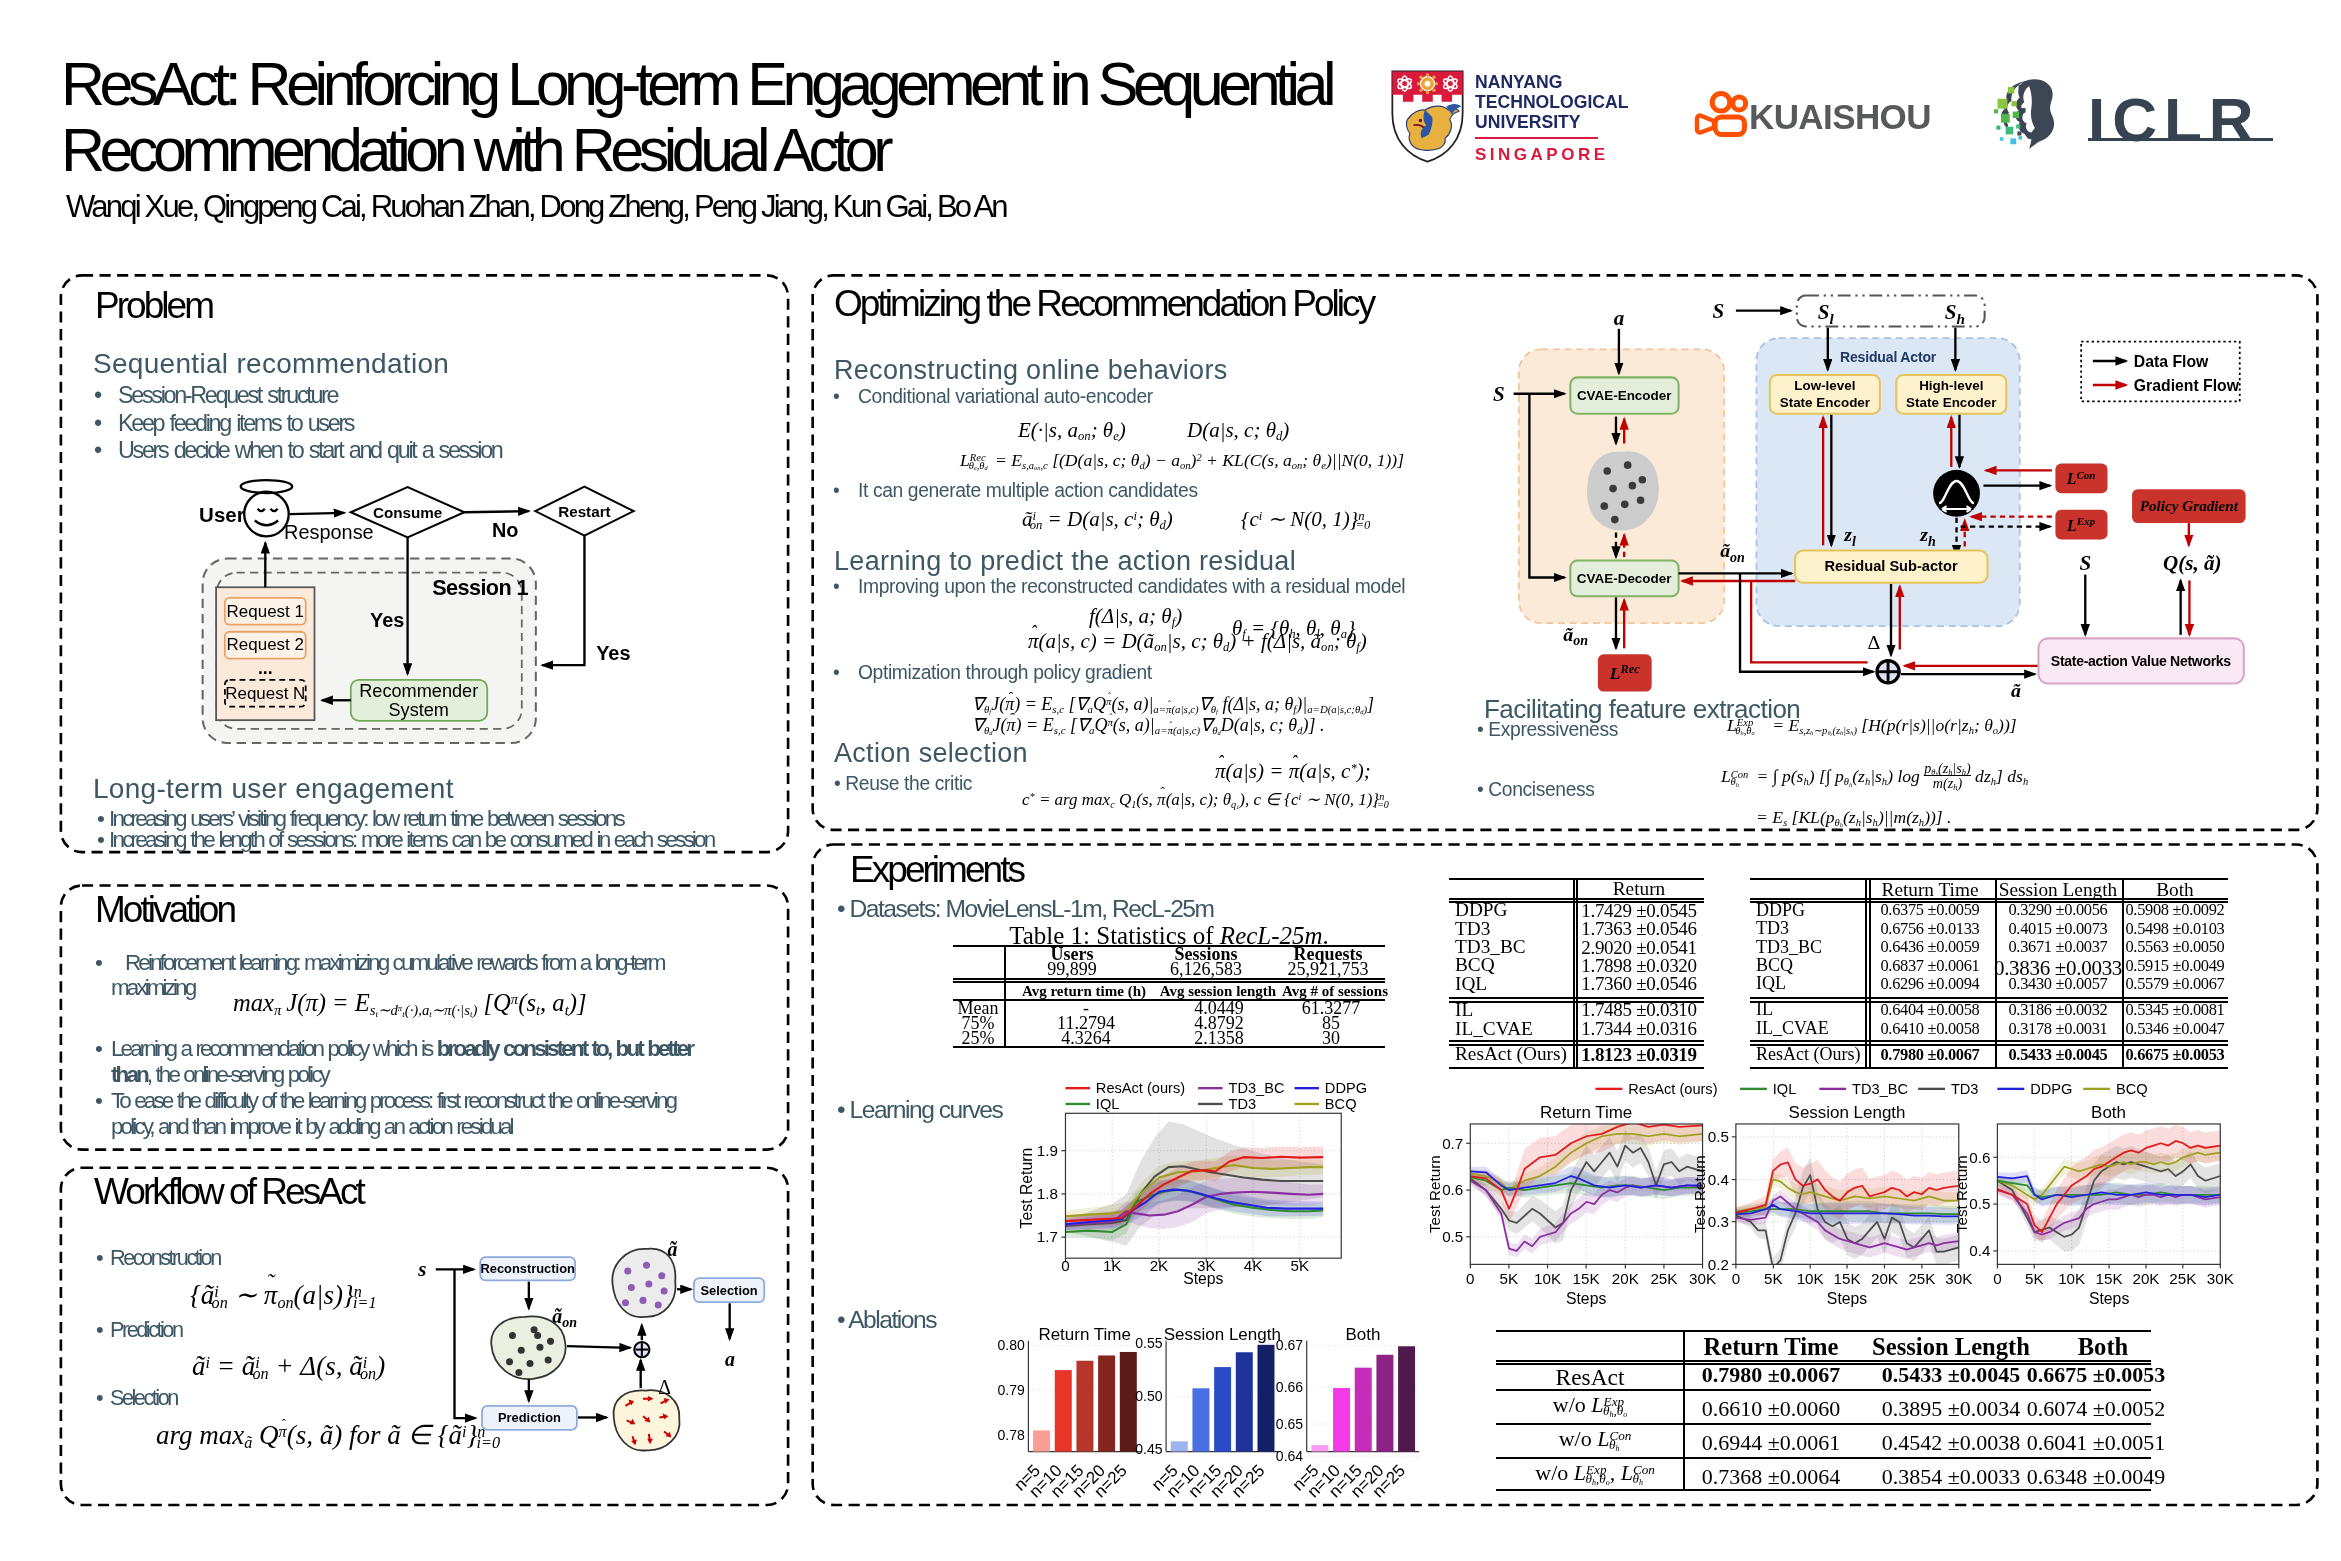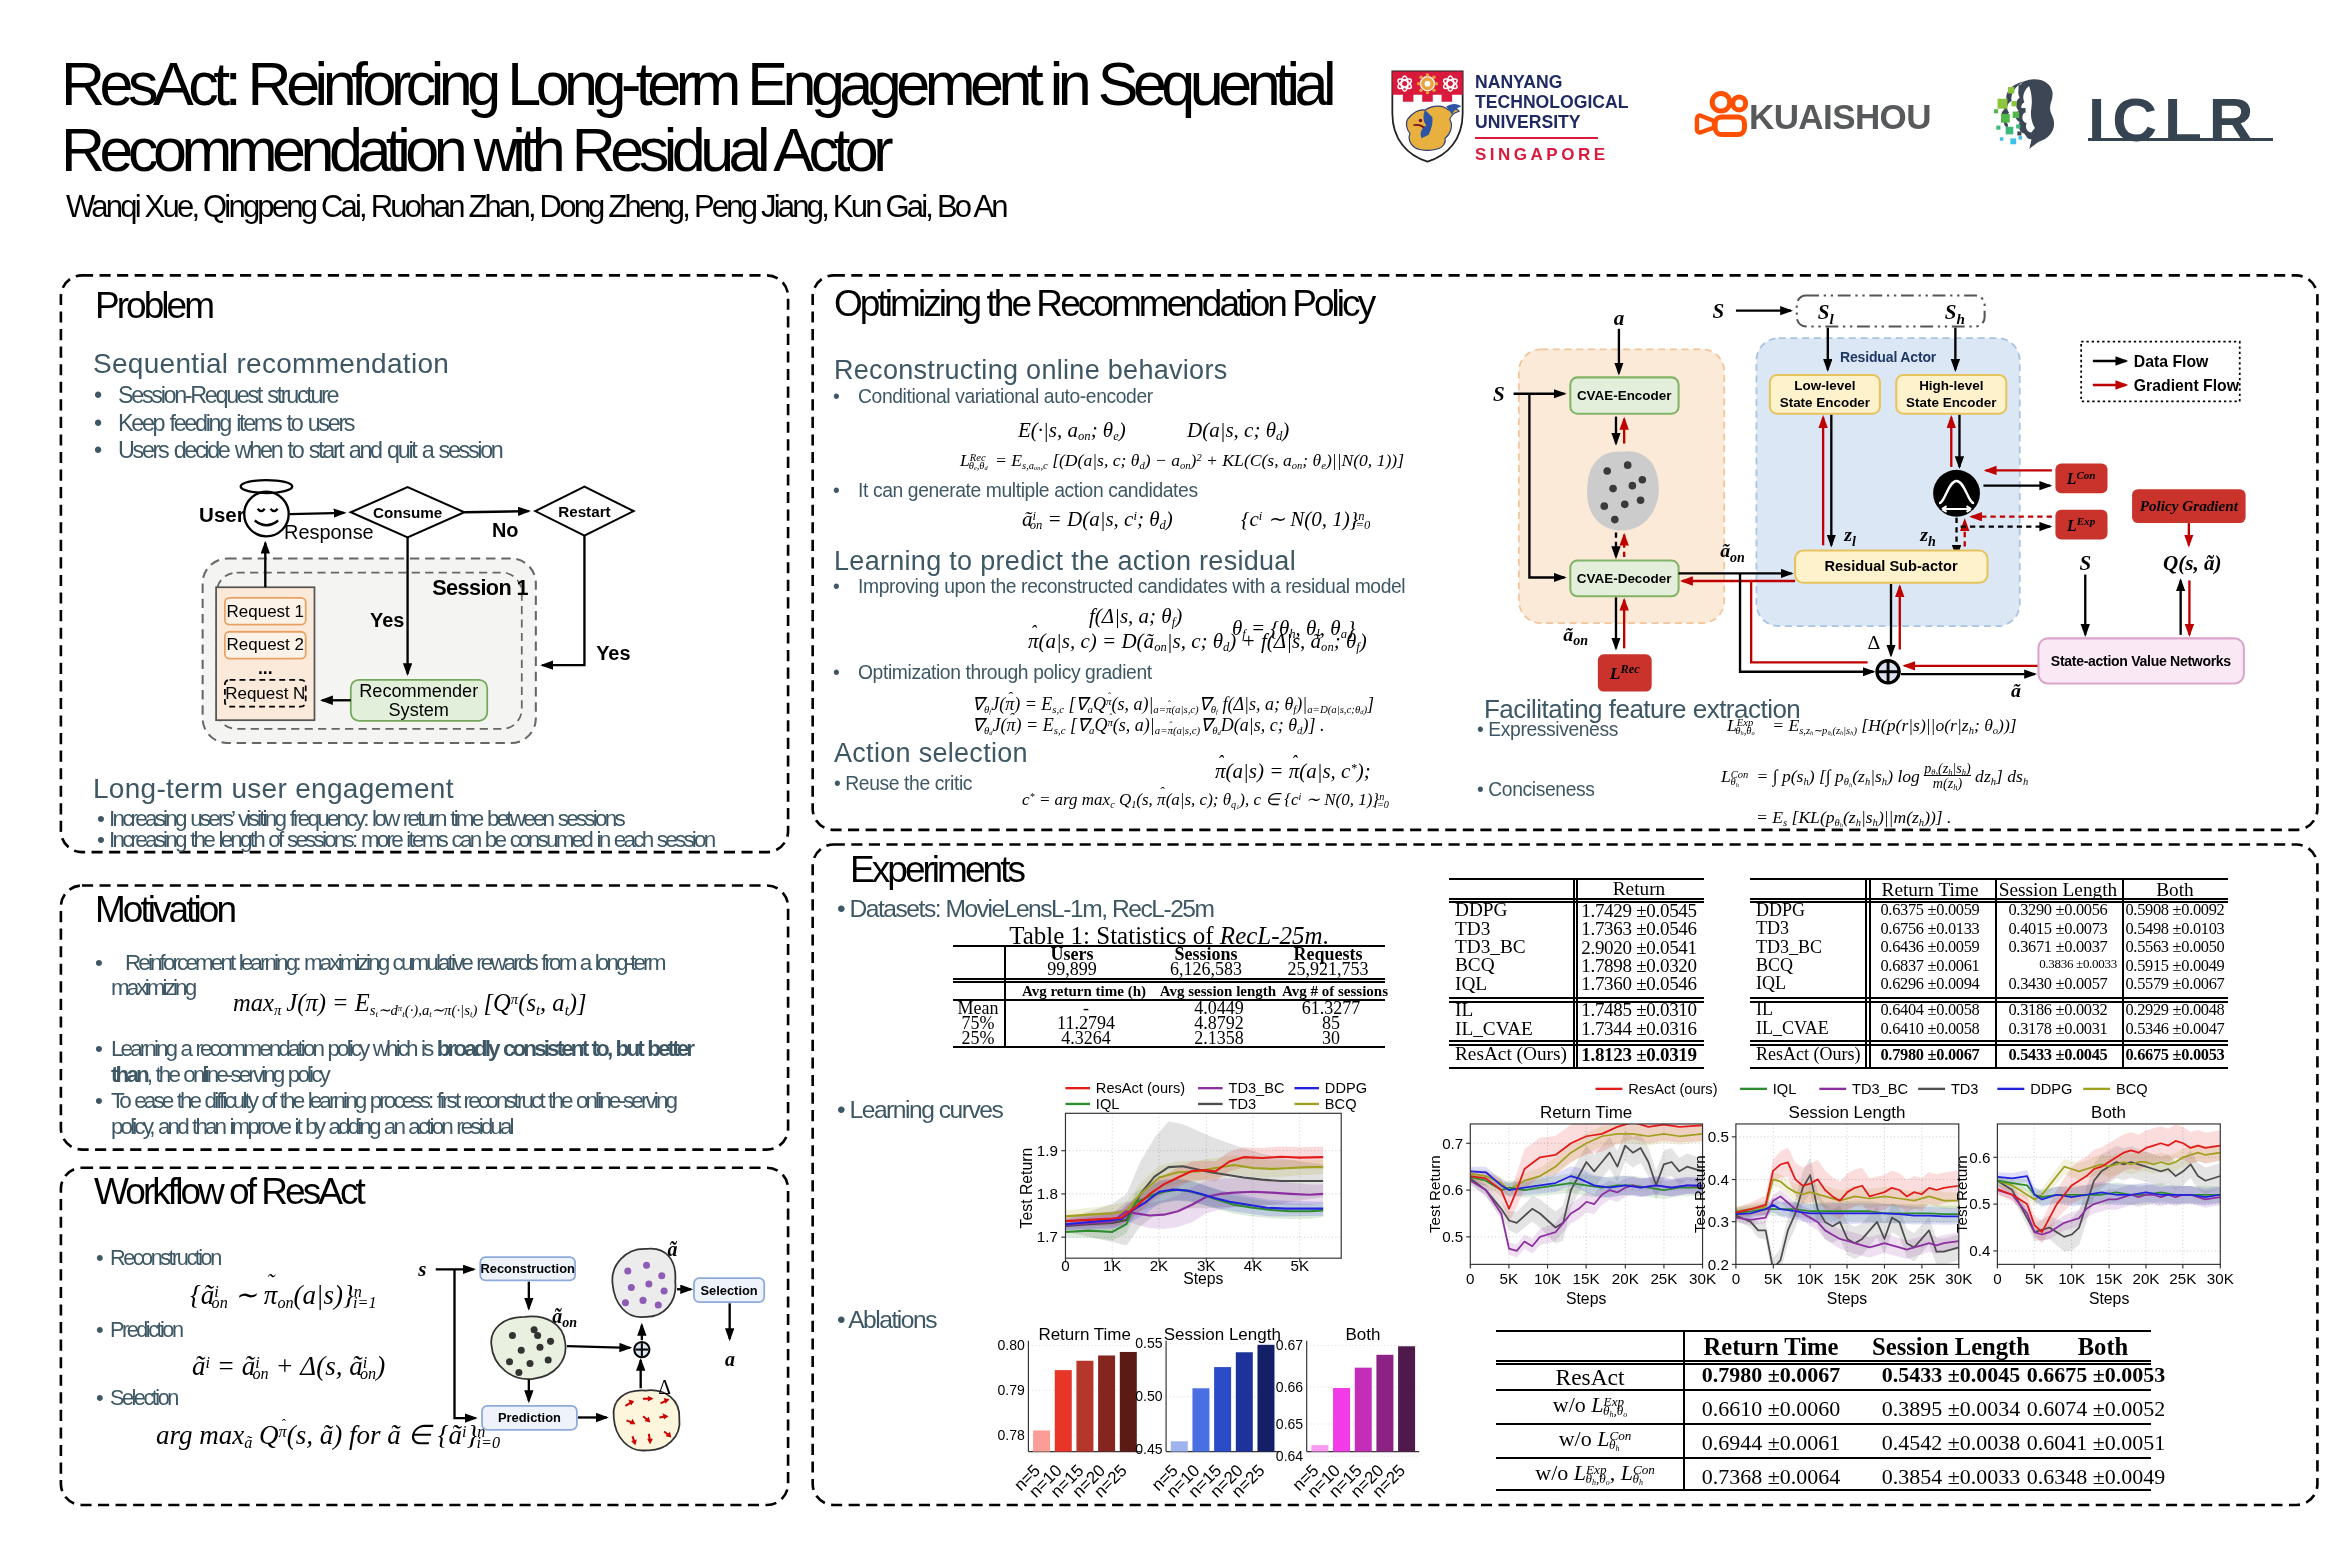--- a/index.html
+++ b/index.html
@@ -485,30 +485,30 @@
 <div class="t serif" style="left:1756px;top:918px;font-size:18px;">TD3</div>
 <div class="t serif" style="left:1930px;top:919px;font-size:16.4px;transform:translateX(-50%);letter-spacing:-0.3px;">0.6756 ±0.0133</div>
 <div class="t serif" style="left:2058px;top:919px;font-size:16.4px;transform:translateX(-50%);letter-spacing:-0.3px;">0.4015 ±0.0073</div>
 <div class="t serif" style="left:2175px;top:919px;font-size:16.4px;transform:translateX(-50%);letter-spacing:-0.3px;">0.5498 ±0.0103</div>
 <div class="t serif" style="left:1756px;top:937px;font-size:18px;">TD3_BC</div>
 <div class="t serif" style="left:1930px;top:937px;font-size:16.4px;transform:translateX(-50%);letter-spacing:-0.3px;">0.6436 ±0.0059</div>
 <div class="t serif" style="left:2058px;top:937px;font-size:16.4px;transform:translateX(-50%);letter-spacing:-0.3px;">0.3671 ±0.0037</div>
 <div class="t serif" style="left:2175px;top:937px;font-size:16.4px;transform:translateX(-50%);letter-spacing:-0.3px;">0.5563 ±0.0050</div>
 <div class="t serif" style="left:1756px;top:955px;font-size:18px;">BCQ</div>
 <div class="t serif" style="left:1930px;top:956px;font-size:16.4px;transform:translateX(-50%);letter-spacing:-0.3px;">0.6837 ±0.0061</div>
-<div class="t serif" style="left:2058px;top:956px;font-size:13px;transform:translateX(-50%);letter-spacing:-0.3px;margin-left:20px;">0.3836 ±0.0033</div>
+<div class="t serif" style="left:2058px;top:956px;font-size:21px;transform:translateX(-50%);letter-spacing:-0.3px;">0.3836 ±0.0033</div>
 <div class="t serif" style="left:2175px;top:956px;font-size:16.4px;transform:translateX(-50%);letter-spacing:-0.3px;">0.5915 ±0.0049</div>
 <div class="t serif" style="left:1756px;top:973px;font-size:18px;">IQL</div>
 <div class="t serif" style="left:1930px;top:974px;font-size:16.4px;transform:translateX(-50%);letter-spacing:-0.3px;">0.6296 ±0.0094</div>
 <div class="t serif" style="left:2058px;top:974px;font-size:16.4px;transform:translateX(-50%);letter-spacing:-0.3px;">0.3430 ±0.0057</div>
 <div class="t serif" style="left:2175px;top:974px;font-size:16.4px;transform:translateX(-50%);letter-spacing:-0.3px;">0.5579 ±0.0067</div>
 <div class="t serif" style="left:1756px;top:999px;font-size:18px;">IL</div>
 <div class="t serif" style="left:1930px;top:1000px;font-size:16.4px;transform:translateX(-50%);letter-spacing:-0.3px;">0.6404 ±0.0058</div>
 <div class="t serif" style="left:2058px;top:1000px;font-size:16.4px;transform:translateX(-50%);letter-spacing:-0.3px;">0.3186 ±0.0032</div>
-<div class="t serif" style="left:2175px;top:1000px;font-size:16.4px;transform:translateX(-50%);letter-spacing:-0.3px;">0.2929 ±0.0048</div>
+<div class="t serif" style="left:2175px;top:1000px;font-size:16.4px;transform:translateX(-50%);letter-spacing:-0.3px;">0.5345 ±0.0081</div>
 <div class="t serif" style="left:1756px;top:1018px;font-size:18px;">IL_CVAE</div>
 <div class="t serif" style="left:1930px;top:1019px;font-size:16.4px;transform:translateX(-50%);letter-spacing:-0.3px;">0.6410 ±0.0058</div>
 <div class="t serif" style="left:2058px;top:1019px;font-size:16.4px;transform:translateX(-50%);letter-spacing:-0.3px;">0.3178 ±0.0031</div>
 <div class="t serif" style="left:2175px;top:1019px;font-size:16.4px;transform:translateX(-50%);letter-spacing:-0.3px;">0.5346 ±0.0047</div>
 <div class="t serif" style="left:1756px;top:1044px;font-size:18px;">ResAct (Ours)</div>
 <div class="t serif" style="left:1930px;top:1045px;font-size:16.4px;transform:translateX(-50%);letter-spacing:-0.3px;"><b>0.7980 ±0.0067</b></div>
 <div class="t serif" style="left:2058px;top:1045px;font-size:16.4px;transform:translateX(-50%);letter-spacing:-0.3px;"><b>0.5433 ±0.0045</b></div>
 <div class="t serif" style="left:2175px;top:1045px;font-size:16.4px;transform:translateX(-50%);letter-spacing:-0.3px;"><b>0.6675 ±0.0053</b></div>
 <div class="t sans slate" style="left:837px;top:1096px;font-size:24.6px;letter-spacing:-0.06em;">• Learning curves</div>
 <div class="t sans slate" style="left:837px;top:1306px;font-size:24.6px;letter-spacing:-0.06em;">• Ablations</div>

